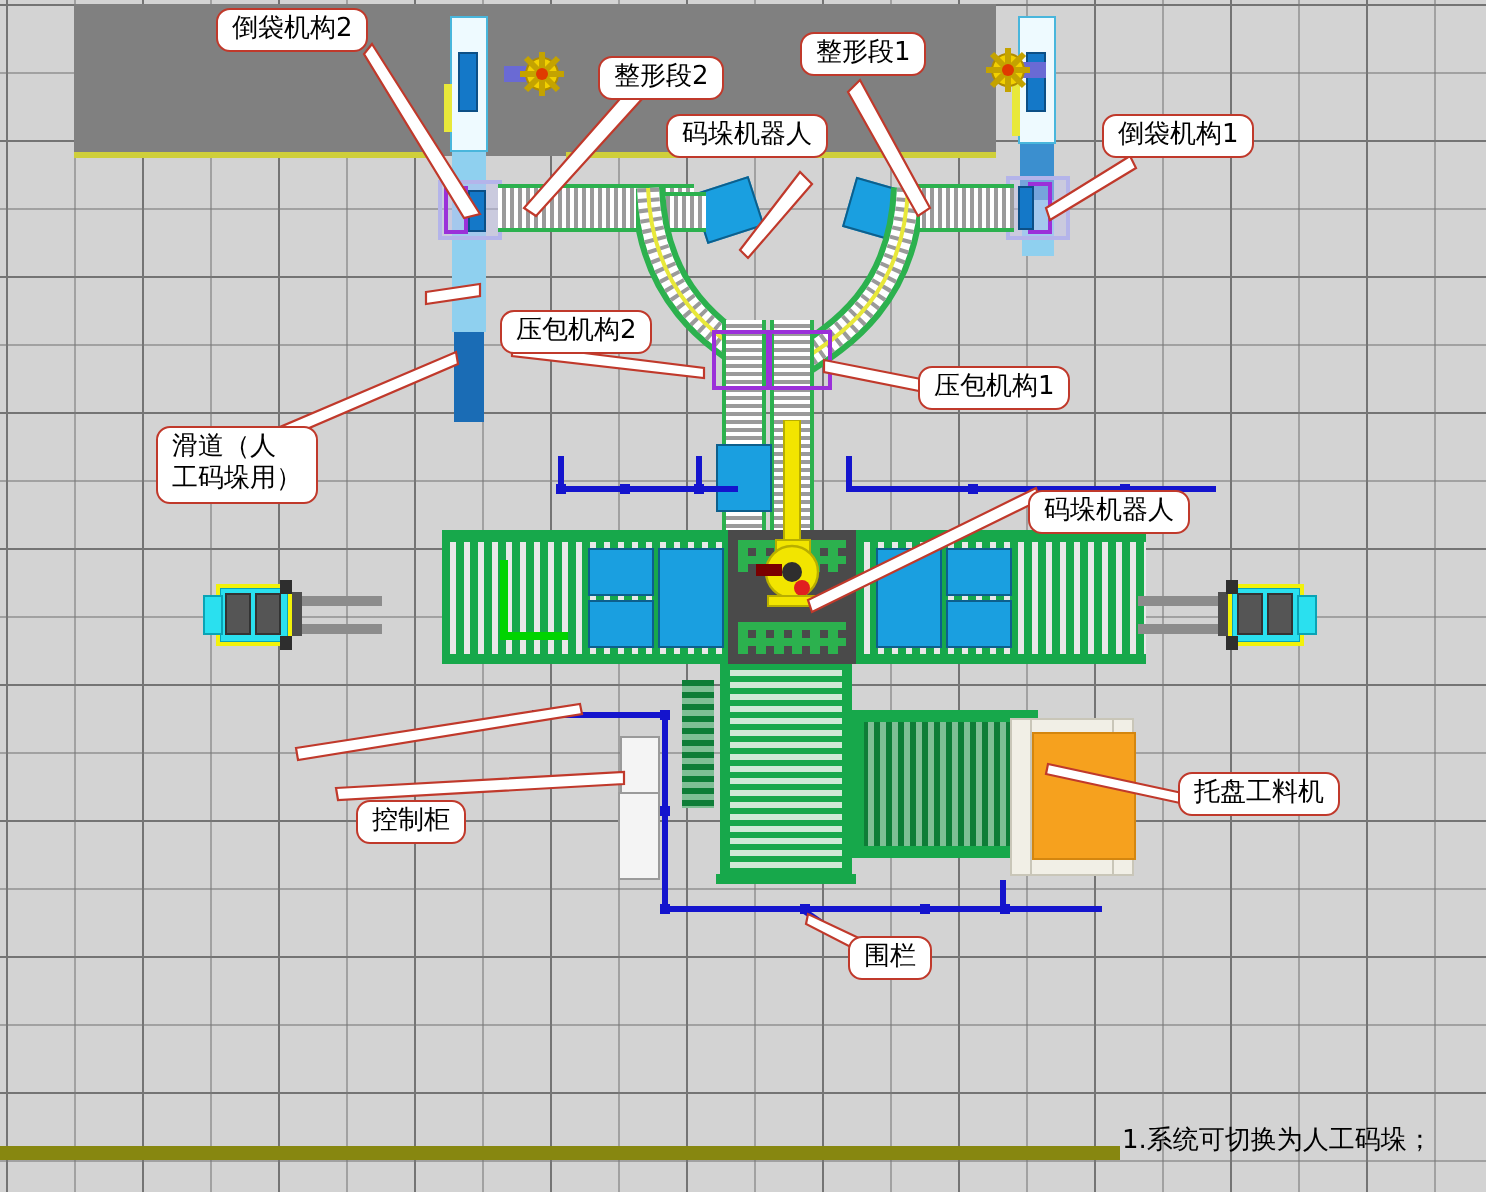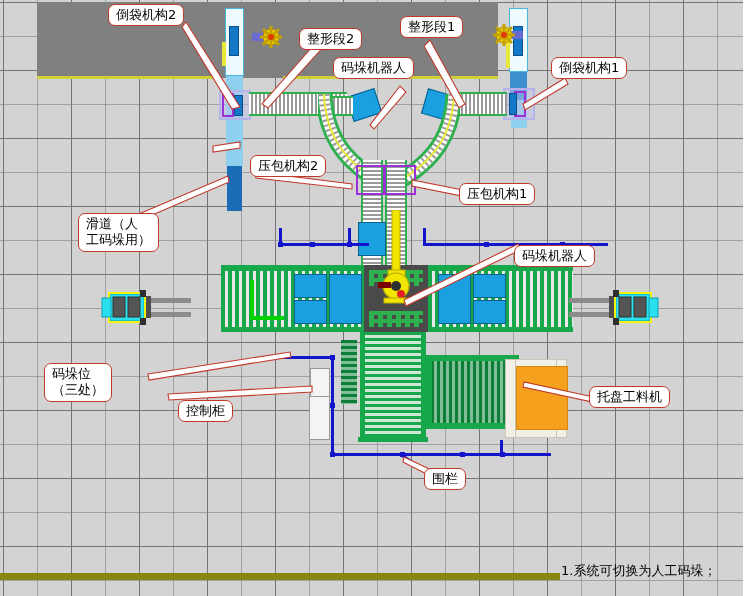--- a/index.html
+++ b/index.html
@@ -316,22 +316,20 @@
   <div class="cal" style="left:108px;top:4px;">倒袋机构2</div>
   <div class="cal" style="left:283px;top:28px;margin-left:16px;">整形段2</div>
   <div class="cal" style="left:400px;top:16px;text-align:center;">整形段1</div>
   <div class="cal" style="left:333px;top:57px;">码垛机器人</div>
   <div class="cal" style="left:551px;top:57px;">倒袋机构1</div>
   <div class="cal" style="left:250px;top:155px;">压包机构2</div>
   <div class="cal" style="left:459px;top:183px;">压包机构1</div>
   <div class="cal" style="left:78px;top:213px;">滑道（人
 工码垛用）</div>
   <div class="cal" style="left:514px;top:245px;">码垛机器人</div>
-  <div class="cal" style="left:44px;top:363px;">码垛位
-（三处）</div>
   <div class="cal" style="left:178px;top:400px;">控制柜</div>
   <div class="cal" style="left:589px;top:386px;">托盘工料机</div>
   <div class="cal" style="left:424px;top:468px;">围栏</div>
 
   <div class="notes" style="left:561px;top:524px;">
     <div>1.系统可切换为人工码垛；</div>
     
   </div>
 
 </div>

